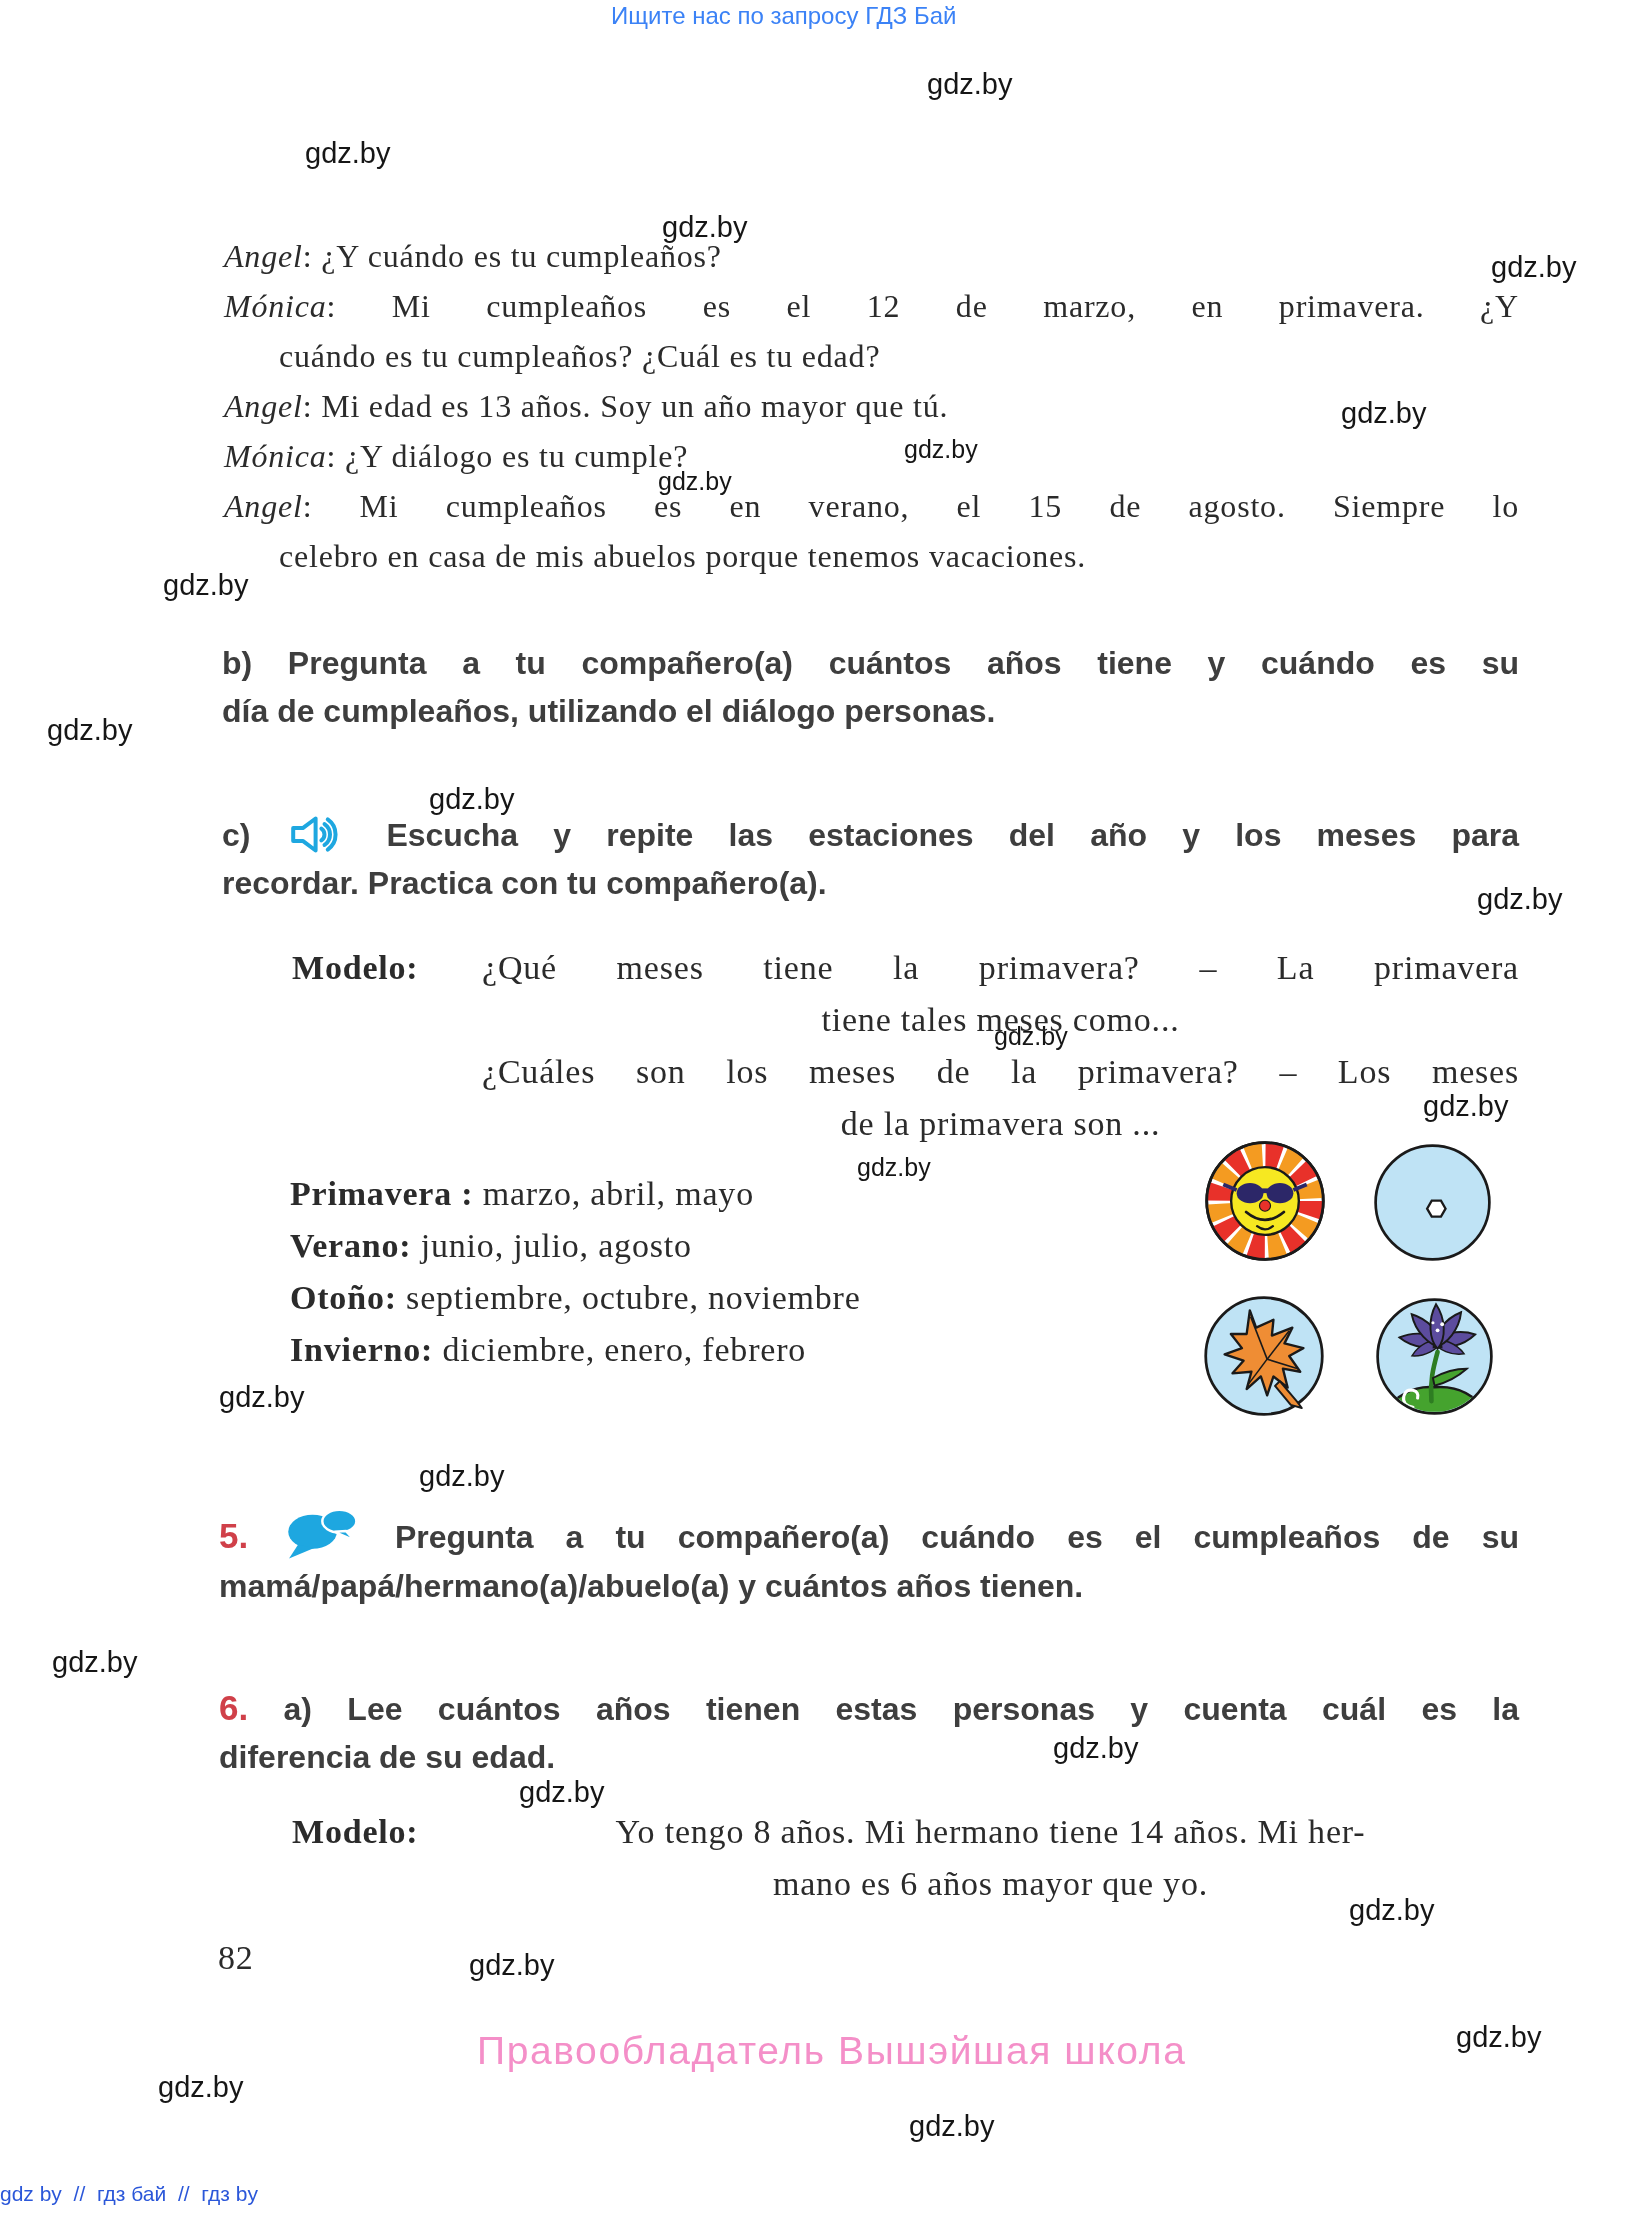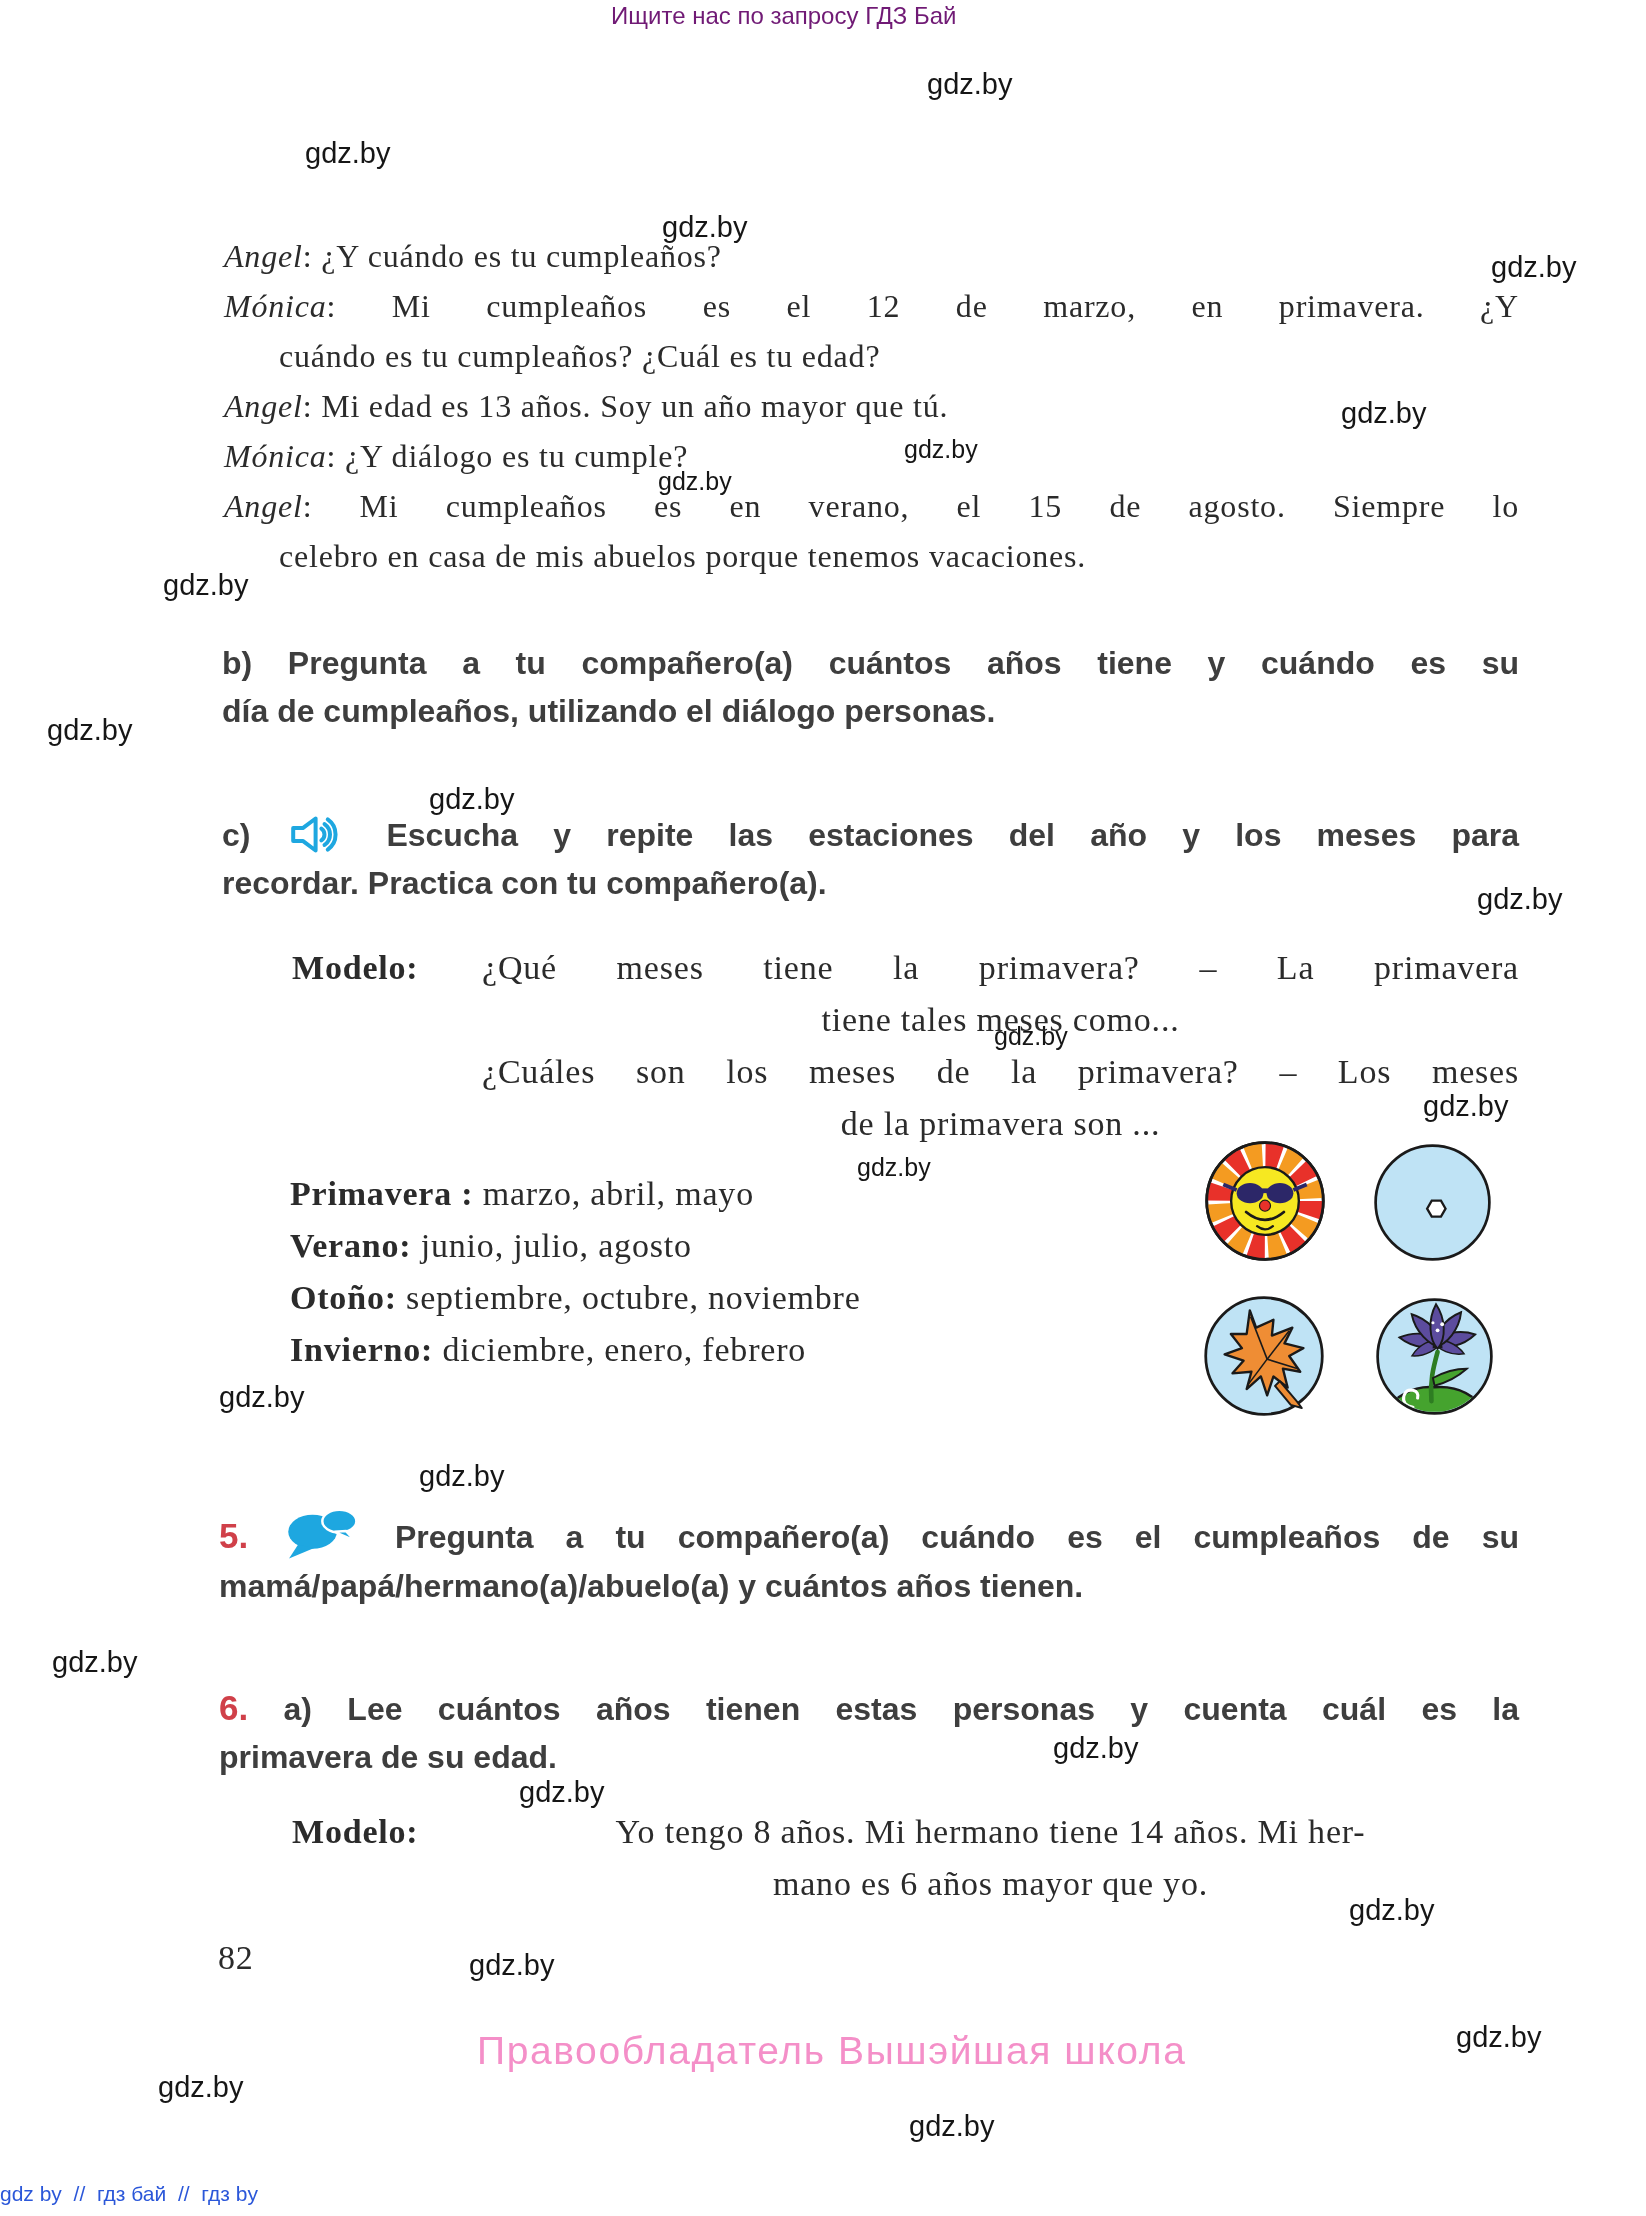--- a/index.html
+++ b/index.html
@@ -65,21 +65,21 @@
     text-align:left;font-size:21px;white-space:pre;margin-top:8px;
   }
   
   .inline-icon{vertical-align:-8px;margin:0 4.8px;}
 </style>
 </head>
 <body>
 
 <div id="page">
 
-  <div class="banner" style="color:#701a75;">Ищите нас по запросу ГДЗ Бай</div>
+  <div class="banner" style="color:#3b82f6;">Ищите нас по запросу ГДЗ Бай</div>
 
   <div>
       <div class="wm" style="left: 927px; top: 68px;">gdz.by</div>
       <div class="wm" style="left: 305px; top: 137px;">gdz.by</div>
       <div class="wm" style="left: 662px; top: 211px;">gdz.by</div>
       <div class="wm" style="left: 1491px; top: 251px;">gdz.by</div>
       <div class="wm" style="left: 1341px; top: 397px;">gdz.by</div>
       <div class="wm" style="left: 904px; top: 435px; font-size: 25px;">gdz.by</div>
       <div class="wm" style="left: 658px; top: 467px; font-size: 25px;">gdz.by</div>
       <div class="wm" style="left: 163px; top: 569px;">gdz.by</div>
@@ -270,21 +270,21 @@
       <span>Pregunta a tu compañero(a) cuándo es el cumpleaños de su</span>
     </div>
     <div class="exline" style="line-height:49px;">mamá/papá/hermano(a)/abuelo(a) y cuántos años tienen.</div>
   </div>
 
   <div class="abs sansb" style="left:219px;top:1684px;width:1300px;">
     <div class="exline just" style="line-height:48px;">
       <span class="red">6.</span>
       <span>a) Lee cuántos años tienen estas personas y cuenta cuál es la</span>
     </div>
-    <div class="exline" style="line-height:48px;">primavera de su edad.</div>
+    <div class="exline" style="line-height:48px;">diferencia de su edad.</div>
   </div>
 
   <div class="abs modelo-label" style="left:292px;top:1813px;">Modelo:</div>
   <div class="abs serif modelo-lines m2" style="left:482px;top:1806px;width:1017px;">
     <div class="line">Yo tengo 8 años. Mi hermano tiene 14 años. Mi her-</div>
     <div class="line">mano es 6 años mayor que yo.</div>
   </div>
 
   <div class="abs serif pagenum" style="left:218px;top:1939px;">82</div>
 

